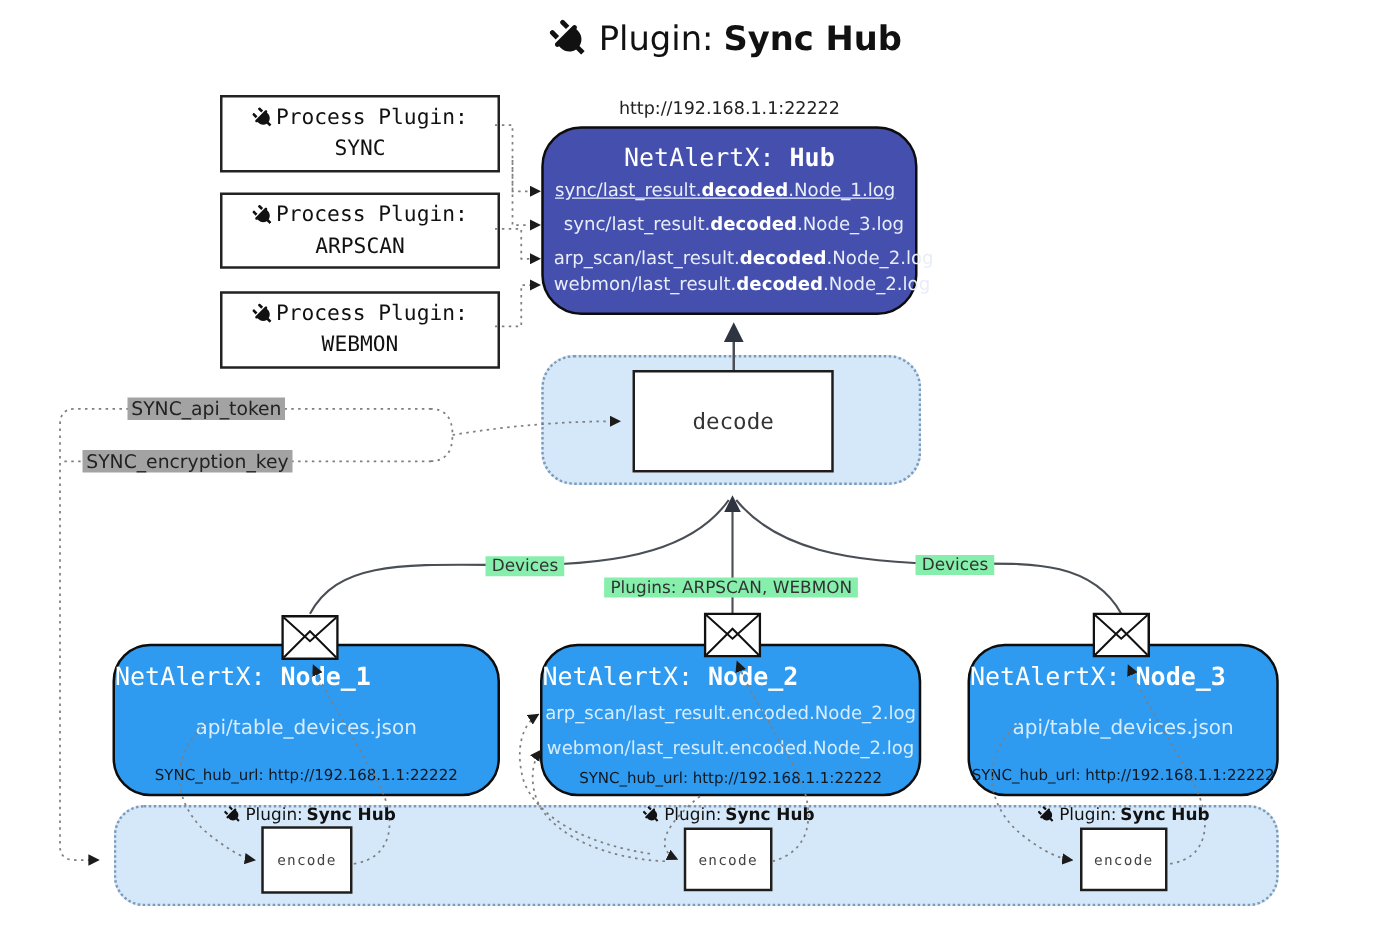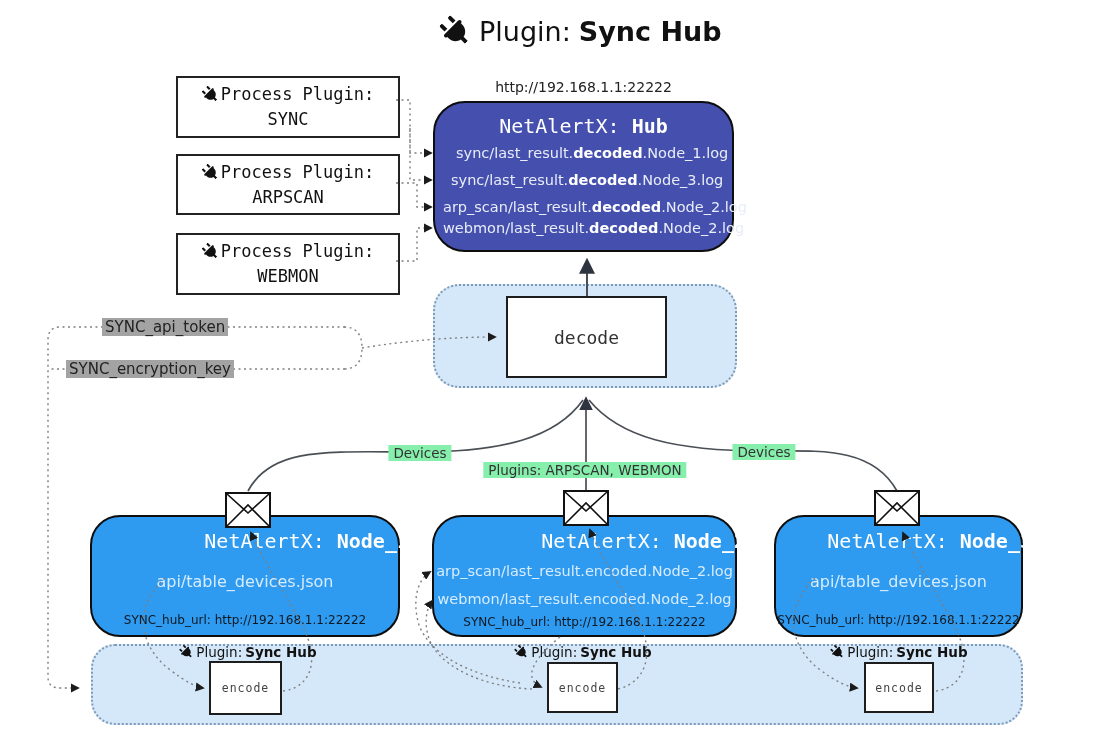--- a/index.html
+++ b/index.html
@@ -26,21 +26,21 @@
   .panel{background:var(--panel);border:2px dotted var(--panel_border);box-sizing:border-box;z-index:1;}
   .dpanel{left:433px;top:284px;width:304px;height:104px;border-radius:26px;}
   .iobox{background:#fff;border:2px solid #1d1d1d;box-sizing:border-box;z-index:2;
          display:flex;align-items:center;justify-content:center;color:#333;}
   .decode{left:506px;top:296px;width:161px;height:82px;font-size:18px;}
   
   .tok{font-size:15px;color:#222;background:#a3a3a3;padding:0 3px;z-index:3;white-space:nowrap;}
   
   .node{top:515px;height:122px;background:var(--node);border:2px solid #0d0d0d;border-radius:30px;
         z-index:1;box-sizing:border-box;}
-  .node-title{position:absolute;top:12px;width:100%;text-align:right;font-size:20px;color:#fff;white-space:nowrap;margin-left:11px;}
+  .node-title{position:absolute;top:12px;width:100%;text-align:left;font-size:20px;color:#fff;white-space:nowrap;}
   .nfile{position:absolute;width:100%;text-align:center;color:#d6ecff;white-space:nowrap;}
   .nurl{position:absolute;width:100%;text-align:center;font-size:12px;color:#101820;}
   
   .env{width:46px;height:36px;z-index:3;}
   
   .bbar{left:91px;top:644px;width:932px;height:81px;border-radius:24px;}
   .enc-label{top:644px;transform:translateX(-50%);display:flex;align-items:center;gap:3px;
              font-size:13.5px;color:#111;z-index:3;white-space:nowrap;background:transparent;}
   .encode{font-size:11.5px;letter-spacing:1px;color:#444;}
   
@@ -101,21 +101,21 @@
         <span>Process Plugin:</span>
       </div>
     <div>WEBMON</div>
   </div>
 
   <div class="abs huburl">http://192.168.1.1:22222</div>
   <div class="abs hub">
     <div class="hub-title mono">
       <span>NetAlertX: </span><span class="b">Hub</span>
     </div>
-    <div class="hublog" style="left:21px;top:42px;"><span>sync/last_result.</span><span class="b">decoded</span><span>.Node_1.log</span></div>
+    <div class="hublog" style="left:9px;top:42px;text-decoration:underline;"><span>sync/last_result.</span><span class="b">decoded</span><span>.Node_1.log</span></div>
     <div class="hublog" style="left:16px;top:69px;"><span>sync/last_result.</span><span class="b">decoded</span><span>.Node_3.log</span></div>
     <div class="hublog" style="left:8px;top:96px;"><span>arp_scan/last_result.</span><span class="b">decoded</span><span>.Node_2.log</span></div>
     <div class="hublog" style="left:8px;top:117px;"><span>webmon/last_result.</span><span class="b">decoded</span><span>.Node_2.log</span></div>
   </div>
 
   <div class="abs panel dpanel"></div>
   <div class="abs iobox decode mono">decode</div>
 
   <div class="abs tok" style="left:102px;top:318px;">SYNC_api_token</div>
   <div class="abs tok" style="left:66px;top:360px;">SYNC_encryption_key</div>

